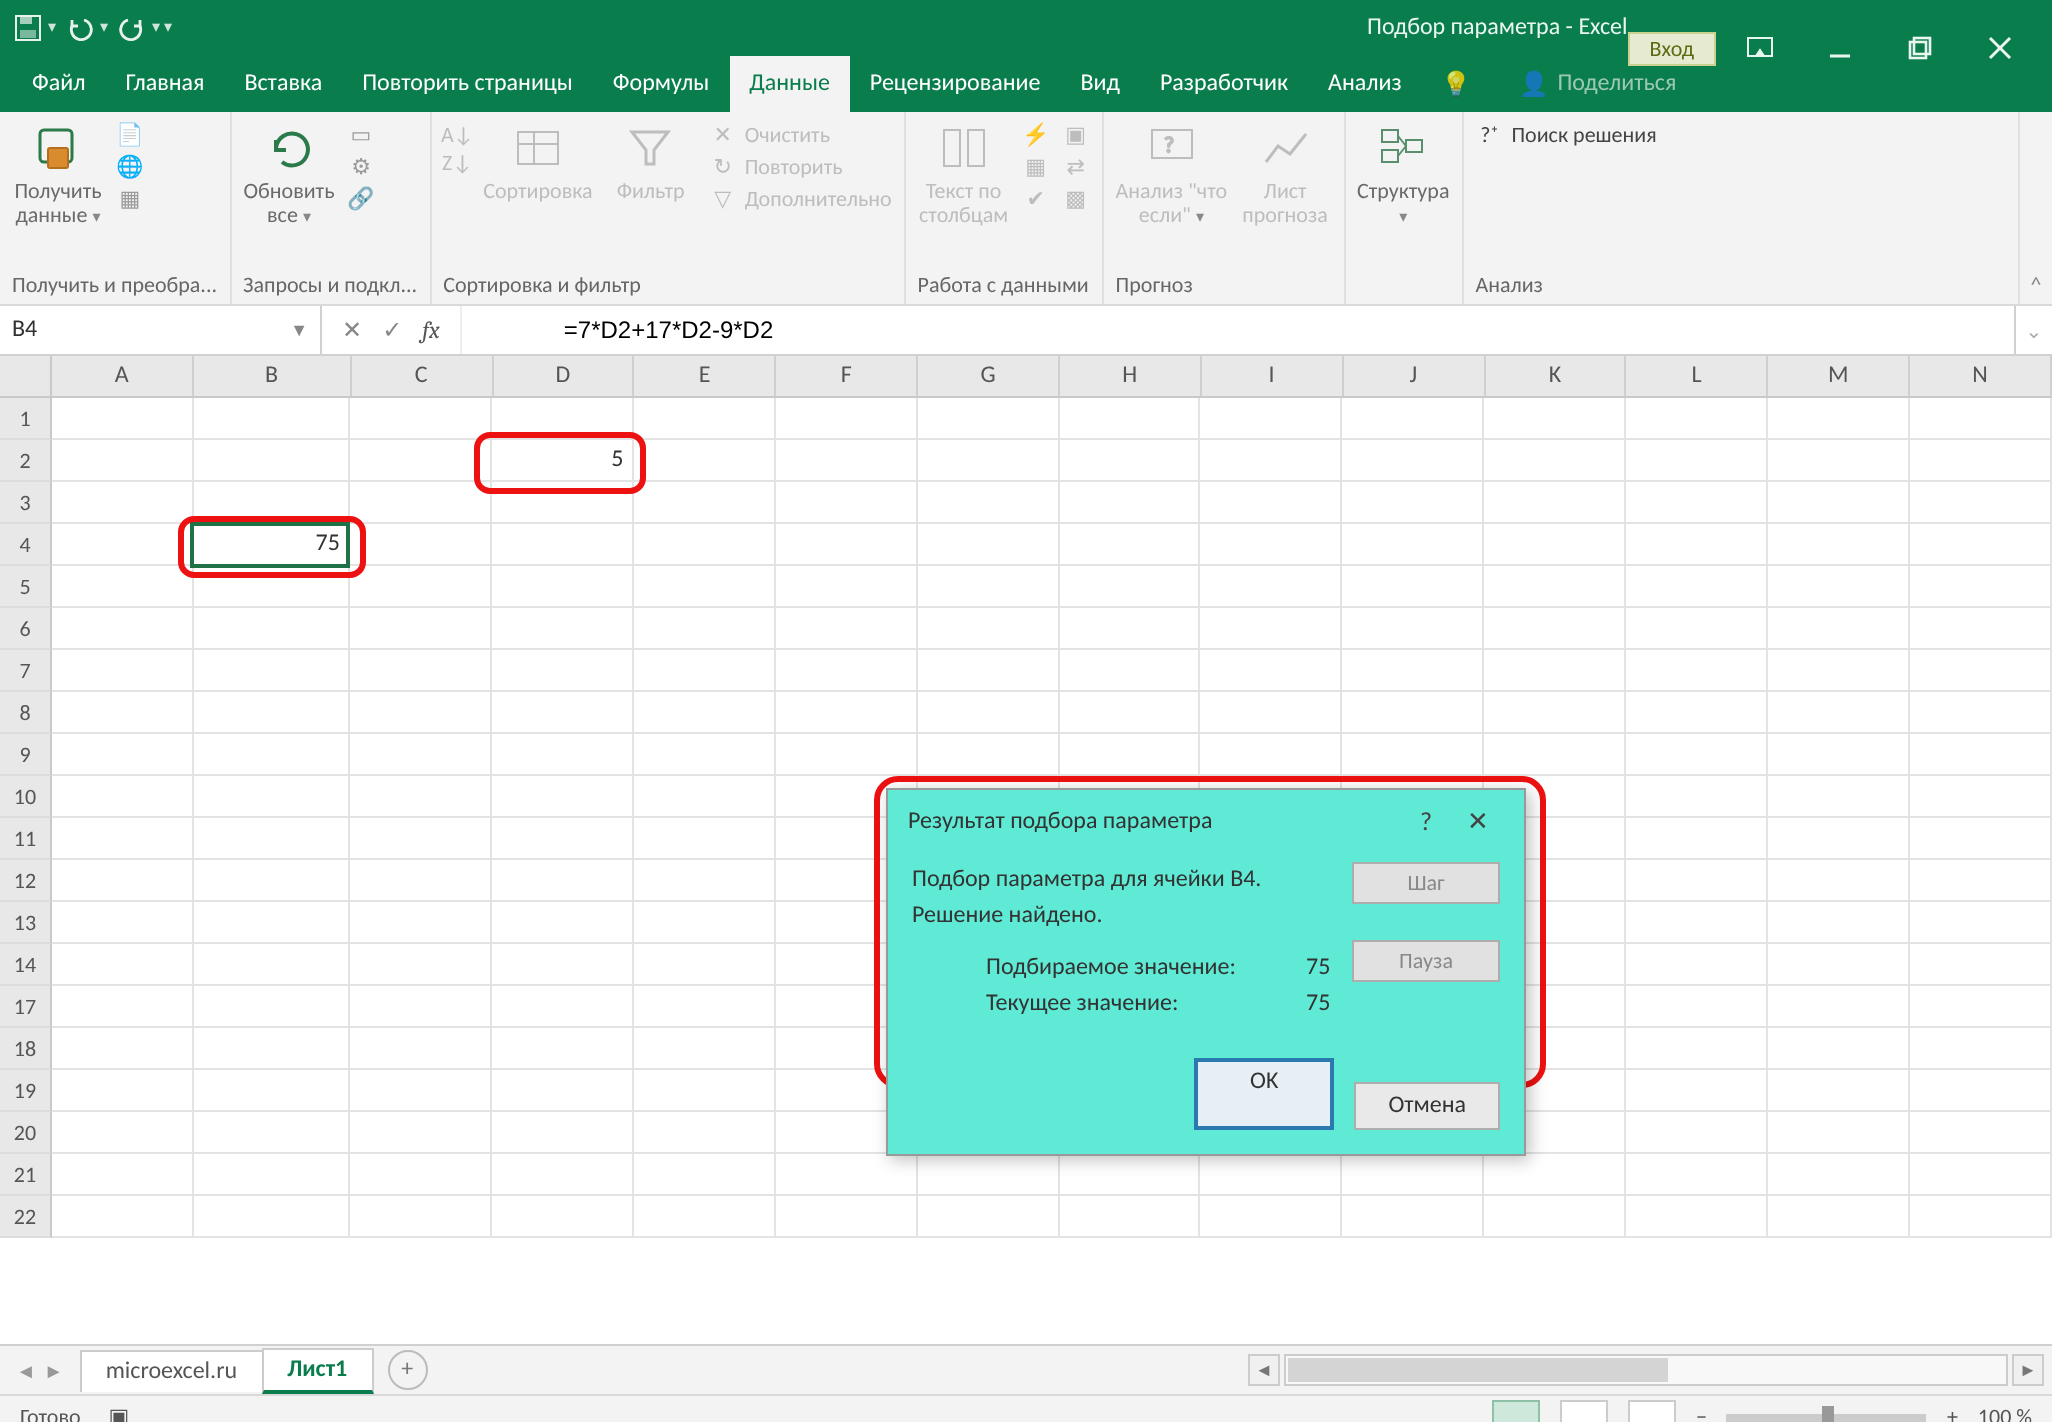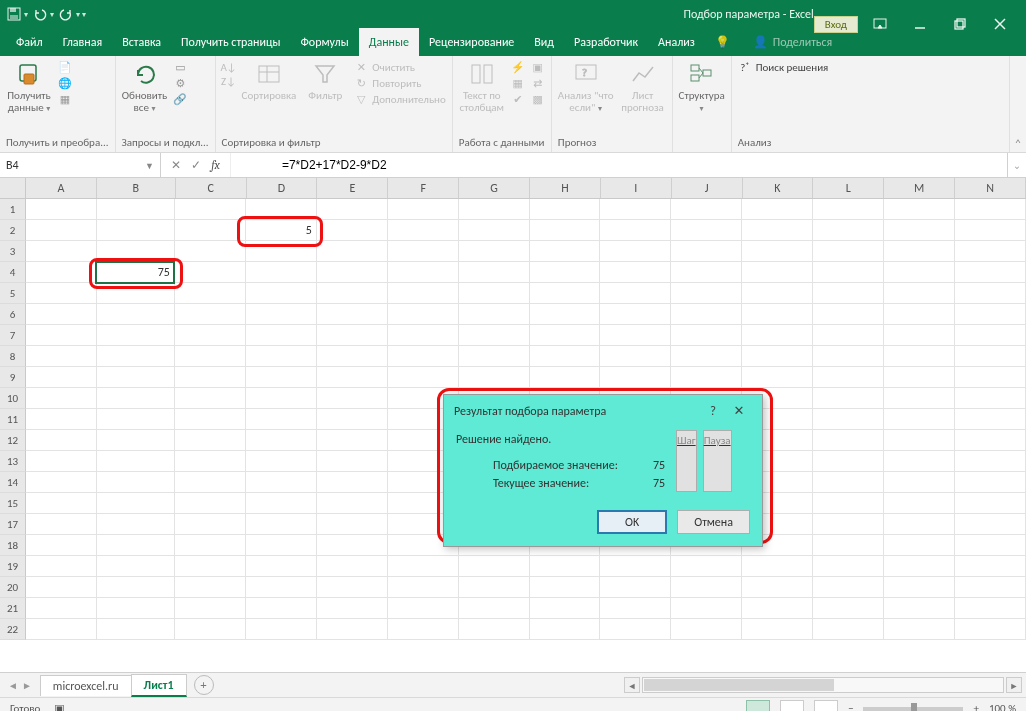--- a/index.html
+++ b/index.html
@@ -76,25 +76,25 @@
   .zoomslider { width: 100px; height: 4px; background: #ccc; position: relative; }
   .zoomslider .knob { position: absolute; top: -4px; left: 48px; width: 6px; height: 12px; background: #999; }
 
   
   .dialog { position: absolute; left: 443px; top: 216px; width: 318px; background: #5eead4; border: 1px solid #999; box-shadow: 2px 2px 8px rgba(0,0,0,.25); font-size: 12px; }
   .dialog .dtitle { padding: 8px 10px; display: flex; align-items: center; }
   .dialog .dtitle .t { flex: 1; }
   .dialog .dtitle .dbtn { width: 26px; text-align: center; color: #444; font-size: 13px; }
   .dialog .dbody { padding: 4px 12px 10px; display: flex; gap: 10px; }
   .dialog .dtext { flex: 1; line-height: 1.5; }
-  .dialog .dside { width: 74px; display: flex; flex-direction: row; gap: 6px; text-decoration: underline; }
+  .dialog .dside { width: 74px; display: flex; flex-direction: column; gap: 18px; }
   .wbtn { border: 1px solid #adadad; background: #e1e1e1; color: #888; text-align: center; padding: 3px 0; font-size: 11px; }
   .dialog .dbtns { padding: 8px 12px 12px; display: flex; justify-content: flex-end; gap: 10px; }
   .okbtn { border: 2px solid #2a7ab0; background: #e6eef6; padding: 3px 26px; font-size: 12px; }
-  .cancelbtn { border: 1px solid #adadad; background: #e9e9e9; padding: 4px 16px; font-size: 12px; }
+  .cancelbtn { border: 1px solid #adadad; background: #e9e9e9; padding: 4px 16px; font-size: 12px; margin-top: 12px; }
   .dlgring { position: absolute; left: 437px; top: 210px; width: 330px; height: 150px; border: 3px solid #e11; border-radius: 12px; pointer-events: none; }
   .kv { display: flex; }
   .kv .k { width: 160px; padding-left: 37px; }
 </style>
 </head>
 <body>
 
 <div class="titlebar">
   <div class="qat">
     <span class="qat-icon">
@@ -147,21 +147,21 @@
           <line x1="11" y1="1" x2="1" y2="11" stroke-width="1.5"></line>
         </svg>
       </span>
   </div>
 </div>
 
 <div class="menubar">
   <div class="menubtn file">Файл</div>
   <div class="menubtn">Главная</div>
   <div class="menubtn">Вставка</div>
-  <div class="menubtn">Получить страницы</div>
+  <div class="menubtn">Повторить страницы</div>
   <div class="menubtn">Формулы</div>
   <div class="menubtn active">Данные</div>
   <div class="menubtn">Рецензирование</div>
   <div class="menubtn">Вид</div>
   <div class="menubtn">Разработчик</div>
   <div class="menubtn">Анализ</div>
   <div class="menubtn tell">
       <span class="tell-icon">💡</span>
       <span></span>
     </div>
@@ -625,37 +625,20 @@
         <div class="cell colG"></div>
         <div class="cell colH"></div>
         <div class="cell colI"></div>
         <div class="cell colJ"></div>
         <div class="cell colK"></div>
         <div class="cell colL"></div>
         <div class="cell colM"></div>
         <div class="cell colN"></div>
       </div>
       <div class="row">
-        <div class="rh">15</div>
-        <div class="cell colA"></div>
-        <div class="cell colB"></div>
-        <div class="cell colC"></div>
-        <div class="cell colD"></div>
-        <div class="cell colE"></div>
-        <div class="cell colF"></div>
-        <div class="cell colG"></div>
-        <div class="cell colH"></div>
-        <div class="cell colI"></div>
-        <div class="cell colJ"></div>
-        <div class="cell colK"></div>
-        <div class="cell colL"></div>
-        <div class="cell colM"></div>
-        <div class="cell colN"></div>
-      </div>
-      <div class="row">
         <div class="rh">17</div>
         <div class="cell colA"></div>
         <div class="cell colB"></div>
         <div class="cell colC"></div>
         <div class="cell colD"></div>
         <div class="cell colE"></div>
         <div class="cell colF"></div>
         <div class="cell colG"></div>
         <div class="cell colH"></div>
         <div class="cell colI"></div>
@@ -758,20 +741,21 @@
 
   <div class="dlgring"></div>
   <div class="dialog">
     <div class="dtitle">
       <span class="t">Результат подбора параметра</span>
       <span class="dbtn">?</span>
       <span class="dbtn">✕</span>
     </div>
     <div class="dbody">
       <div class="dtext">
+        <div>Подбор параметра для ячейки B4.</div>
         <div>Решение найдено.</div>
         <div style="height:8px"></div>
         <div class="kv">
             <span class="k">Подбираемое значение:</span>
             <span>75</span>
           </div>
         <div class="kv">
             <span class="k">Текущее значение:</span>
             <span>75</span>
           </div>

